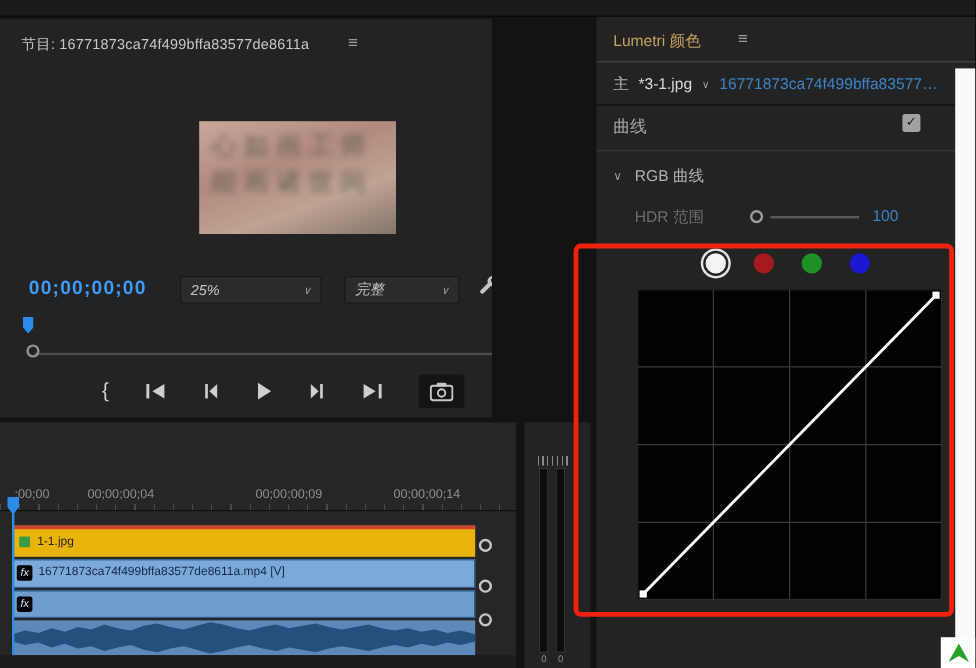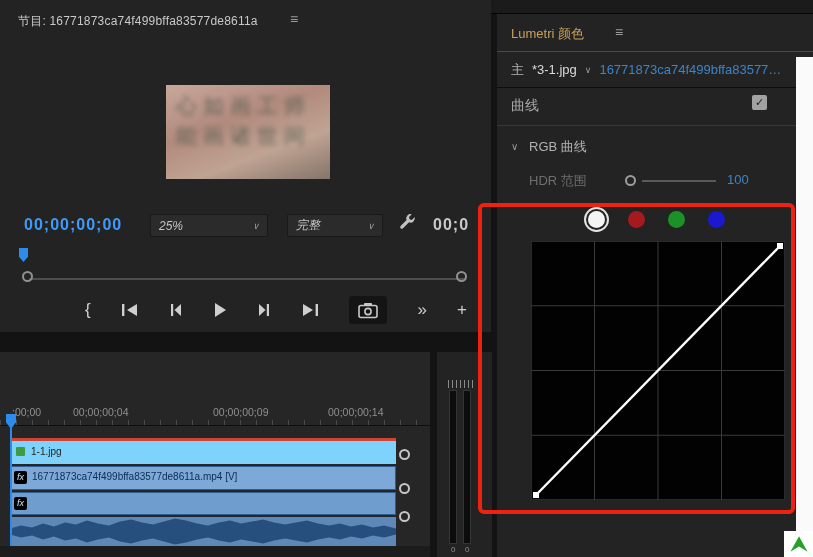--- a/index.html
+++ b/index.html
@@ -6,21 +6,21 @@
   html,body { background:#000; }
   .screen { position:relative; width:813px; height:557px; background:#131313;
             font-family:"Liberation Sans", sans-serif; overflow:hidden; }
   .panel { position:absolute; background:#232323; overflow:hidden; }
 
   
   .topstrip { position:absolute; left:0; top:0; width:813px; height:14px;
               background:#1b1b1b; border-bottom:1px solid #050505; }
 
   
-  .program-panel { left:0; top:0; width:491px; height:332px; }
+  .program-panel { left:0; top:16px; width:410px; height:332px; }
   .panel-title { position:absolute; left:18px; top:13px; font-size:12px; color:#c9c9c9; letter-spacing:.2px; }
   .hamburger { position:absolute; font-size:14px; color:#9b9b9b; cursor:pointer; }
   .prog-menu { left:290px; top:11px; }
 
   .preview { position:absolute; left:166px; top:85px; width:164px; height:94px;
              background:linear-gradient(160deg,#c8a79b 0%,#b28a7e 38%,#bfa393 68%,#84756a 100%); overflow:hidden; }
   .preview-text { position:absolute; left:10px; top:6px; width:146px; font-size:21px; line-height:30px;
                   color:#4d5a4a; letter-spacing:6px; filter:blur(2.5px); opacity:.8; }
 
   .timecode-main { position:absolute; left:24px; top:216px; font-size:16px; font-weight:bold;
@@ -93,21 +93,21 @@
            background-image:repeating-linear-gradient(90deg,#4a4a4a 0 1px,transparent 1px 16px);
            background-size:100% 5px; background-position:0 100%; background-repeat:no-repeat; cursor:pointer; }
   .rl { position:absolute; top:6px; font-size:10.5px; color:#8f8f8f; }
   .rl0 { left:12px; } .rl1 { left:73px; } .rl2 { left:213px;text-align:right; } .rl3 { left:328px; }
 
   .tl-playhead { position:absolute; left:6px; top:62px; width:10px; height:15px; background:#2d8ceb;
                  clip-path:polygon(0 0,100% 0,100% 55%,50% 100%,0 55%); cursor:grab; z-index:6; }
   .tl-playline { position:absolute; left:10px; top:76px; width:2px; height:118px; background:#2d8ceb; z-index:5; }
 
   .clip { position:absolute; cursor:pointer; }
-  .clip1 { left:10px; top:86px; width:386px; height:26px; background:#7dd3fc; border-top:3px solid #cf4435; }
+  .clip1 { left:10px; top:86px; width:386px; height:26px; background:#eab308; border-top:3px solid #cf4435; }
   .clip1-badge { position:absolute; left:6px; top:6px; width:9px; height:9px; background:#3e9b43; border-radius:1px; }
   .clip1-label { position:absolute; left:21px; top:5px; font-size:10px; color:#23261e; }
 
   .clip2 { left:10px; top:114px; width:386px; height:24px; background:#7da9d9; border:1px solid #2e5e93; }
   .fx-badge { position:absolute; left:3px; top:4px; width:13px; height:13px; background:#000000; color:#cfe1f4;
               font-size:9px; font-style:italic; text-align:center; line-height:13px; border-radius:2px; }
   .clip2-label { position:absolute; left:21px; top:4px; font-size:10px; color:#0e2b4e; }
 
   .clip3 { left:10px; top:140px; width:386px; height:23px; background:#6f9dcd; border:1px solid #2e5e93; }
   .wave  { left:10px; top:165px; width:386px; height:29px; background:#5d88b8; }

